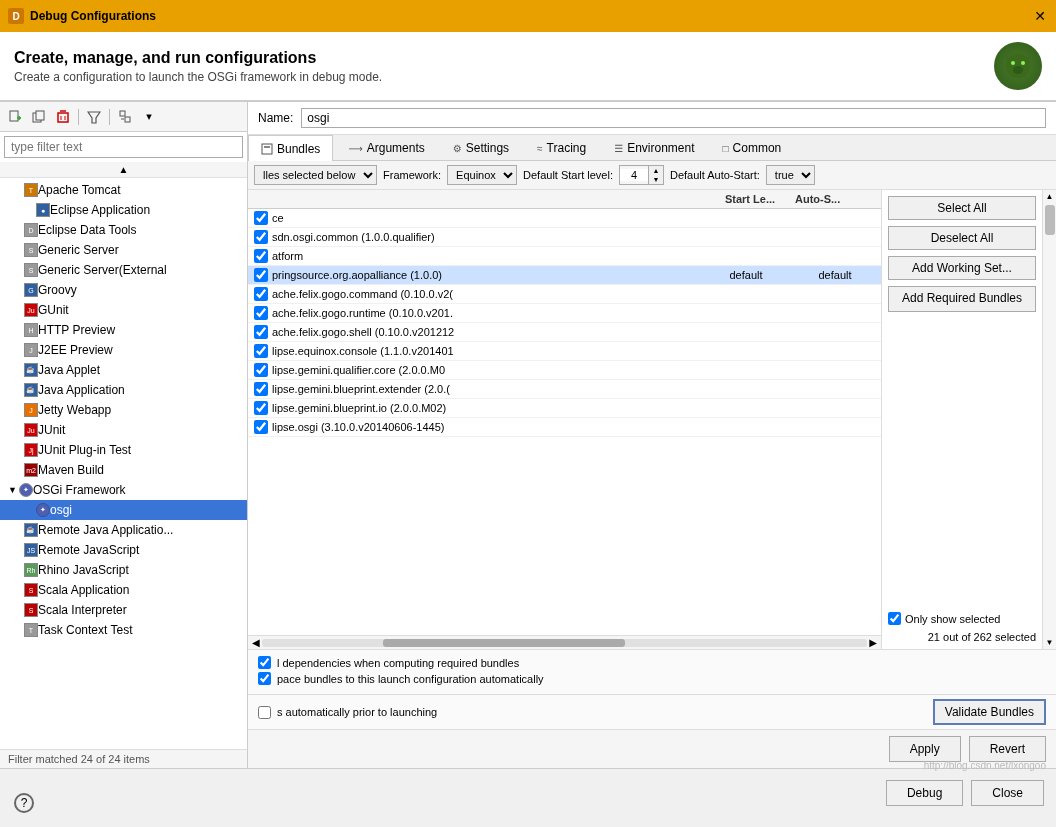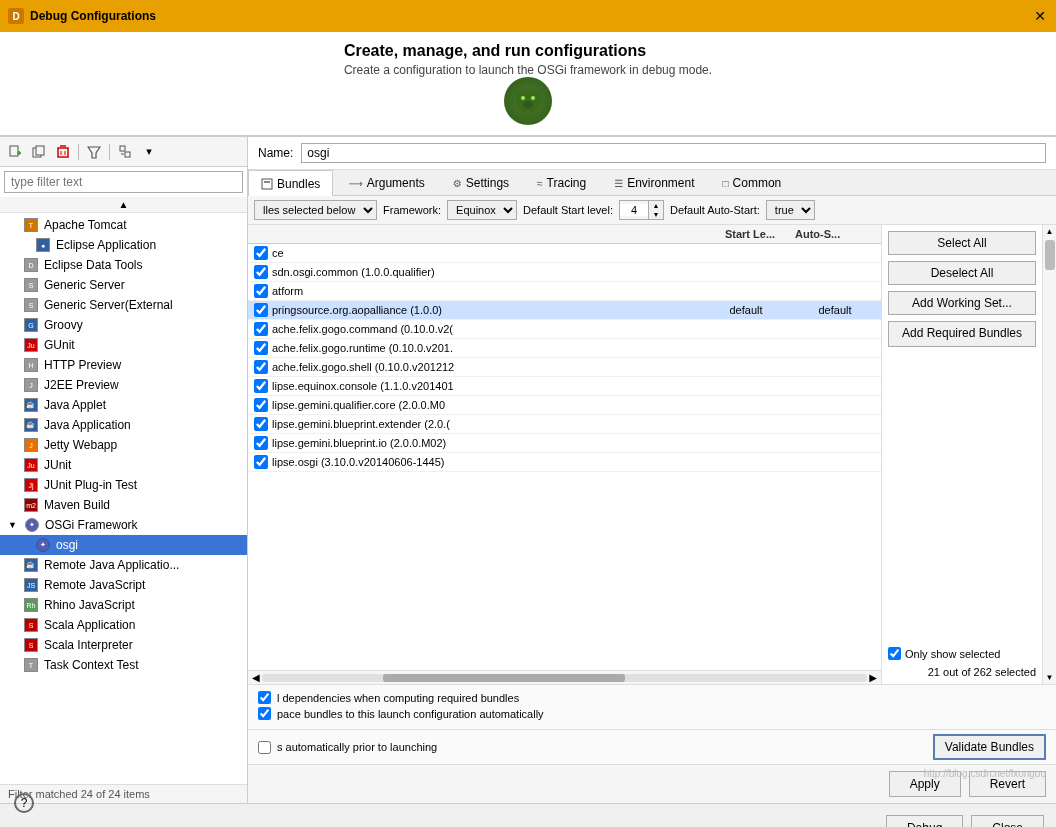--- a/index.html
+++ b/index.html
@@ -18,21 +18,20 @@
     .title-bar-text { font-size: 12px; font-weight: bold; color: #000; }
     .title-bar-close { width: 16px; height: 16px; cursor: pointer; font-size: 14px; color: #000; display: flex; align-items: center; justify-content: center; }
 
     .header-section {
       background: white;
       padding: 10px 14px 10px 14px;
       border-bottom: 1px solid #ccc;
       display: flex;
       align-items: center;
       justify-content: space-between;
-      flex-direction: column;
     }
     .header-title { font-size: 16px; font-weight: bold; color: #000; }
 
     .bug-icon { width: 48px; height: 48px; background: radial-gradient(circle, #4a7a2a, #2d5a18); border-radius: 50%; display: flex; align-items: center; justify-content: center; position: relative; }
 
     .toolbar {
       background: #f5f5f5;
       border-bottom: 1px solid #ccc;
       height: 30px;
       display: flex;
@@ -70,21 +69,21 @@
     .tree-list {
       flex: 1;
       overflow-y: auto;
       padding: 2px 0;
     }
     .tree-item {
       padding: 3px 8px 3px 28px;
       cursor: pointer;
       display: flex;
       align-items: center;
-      gap: 6px;
+      gap: 0;
       font-size: 12px;
       position: relative;
       text-align: right;
     }
     .tree-item.selected { background: #3875d7; color: white; }
 
     .filter-status { padding: 3px 8px; font-size: 11px; color: #555; border-top: 1px solid #ddd; background: #f5f5f5; }
 
     
     .right-panel {
@@ -696,15 +695,15 @@
 
     </div>
   </div>
 </div>
 
 <div class="bottom-bar">
   <button class="bottom-btn">Debug</button>
   <button class="bottom-btn">Close</button>
 </div>
 
-<div style="position:fixed; bottom:48px; right:10px; font-size:10px; color:#bbb; pointer-events:none;">http://blog.csdn.net/lxongoo</div>
+<div style="position:fixed; bottom:56px; right:10px; font-size:10px; color:#bbb; pointer-events:none;">http://blog.csdn.net/lxongoo</div>
 
 <div class="help-icon" style="position:fixed; bottom:14px; left:14px;">?</div>
 
 </body></html>

